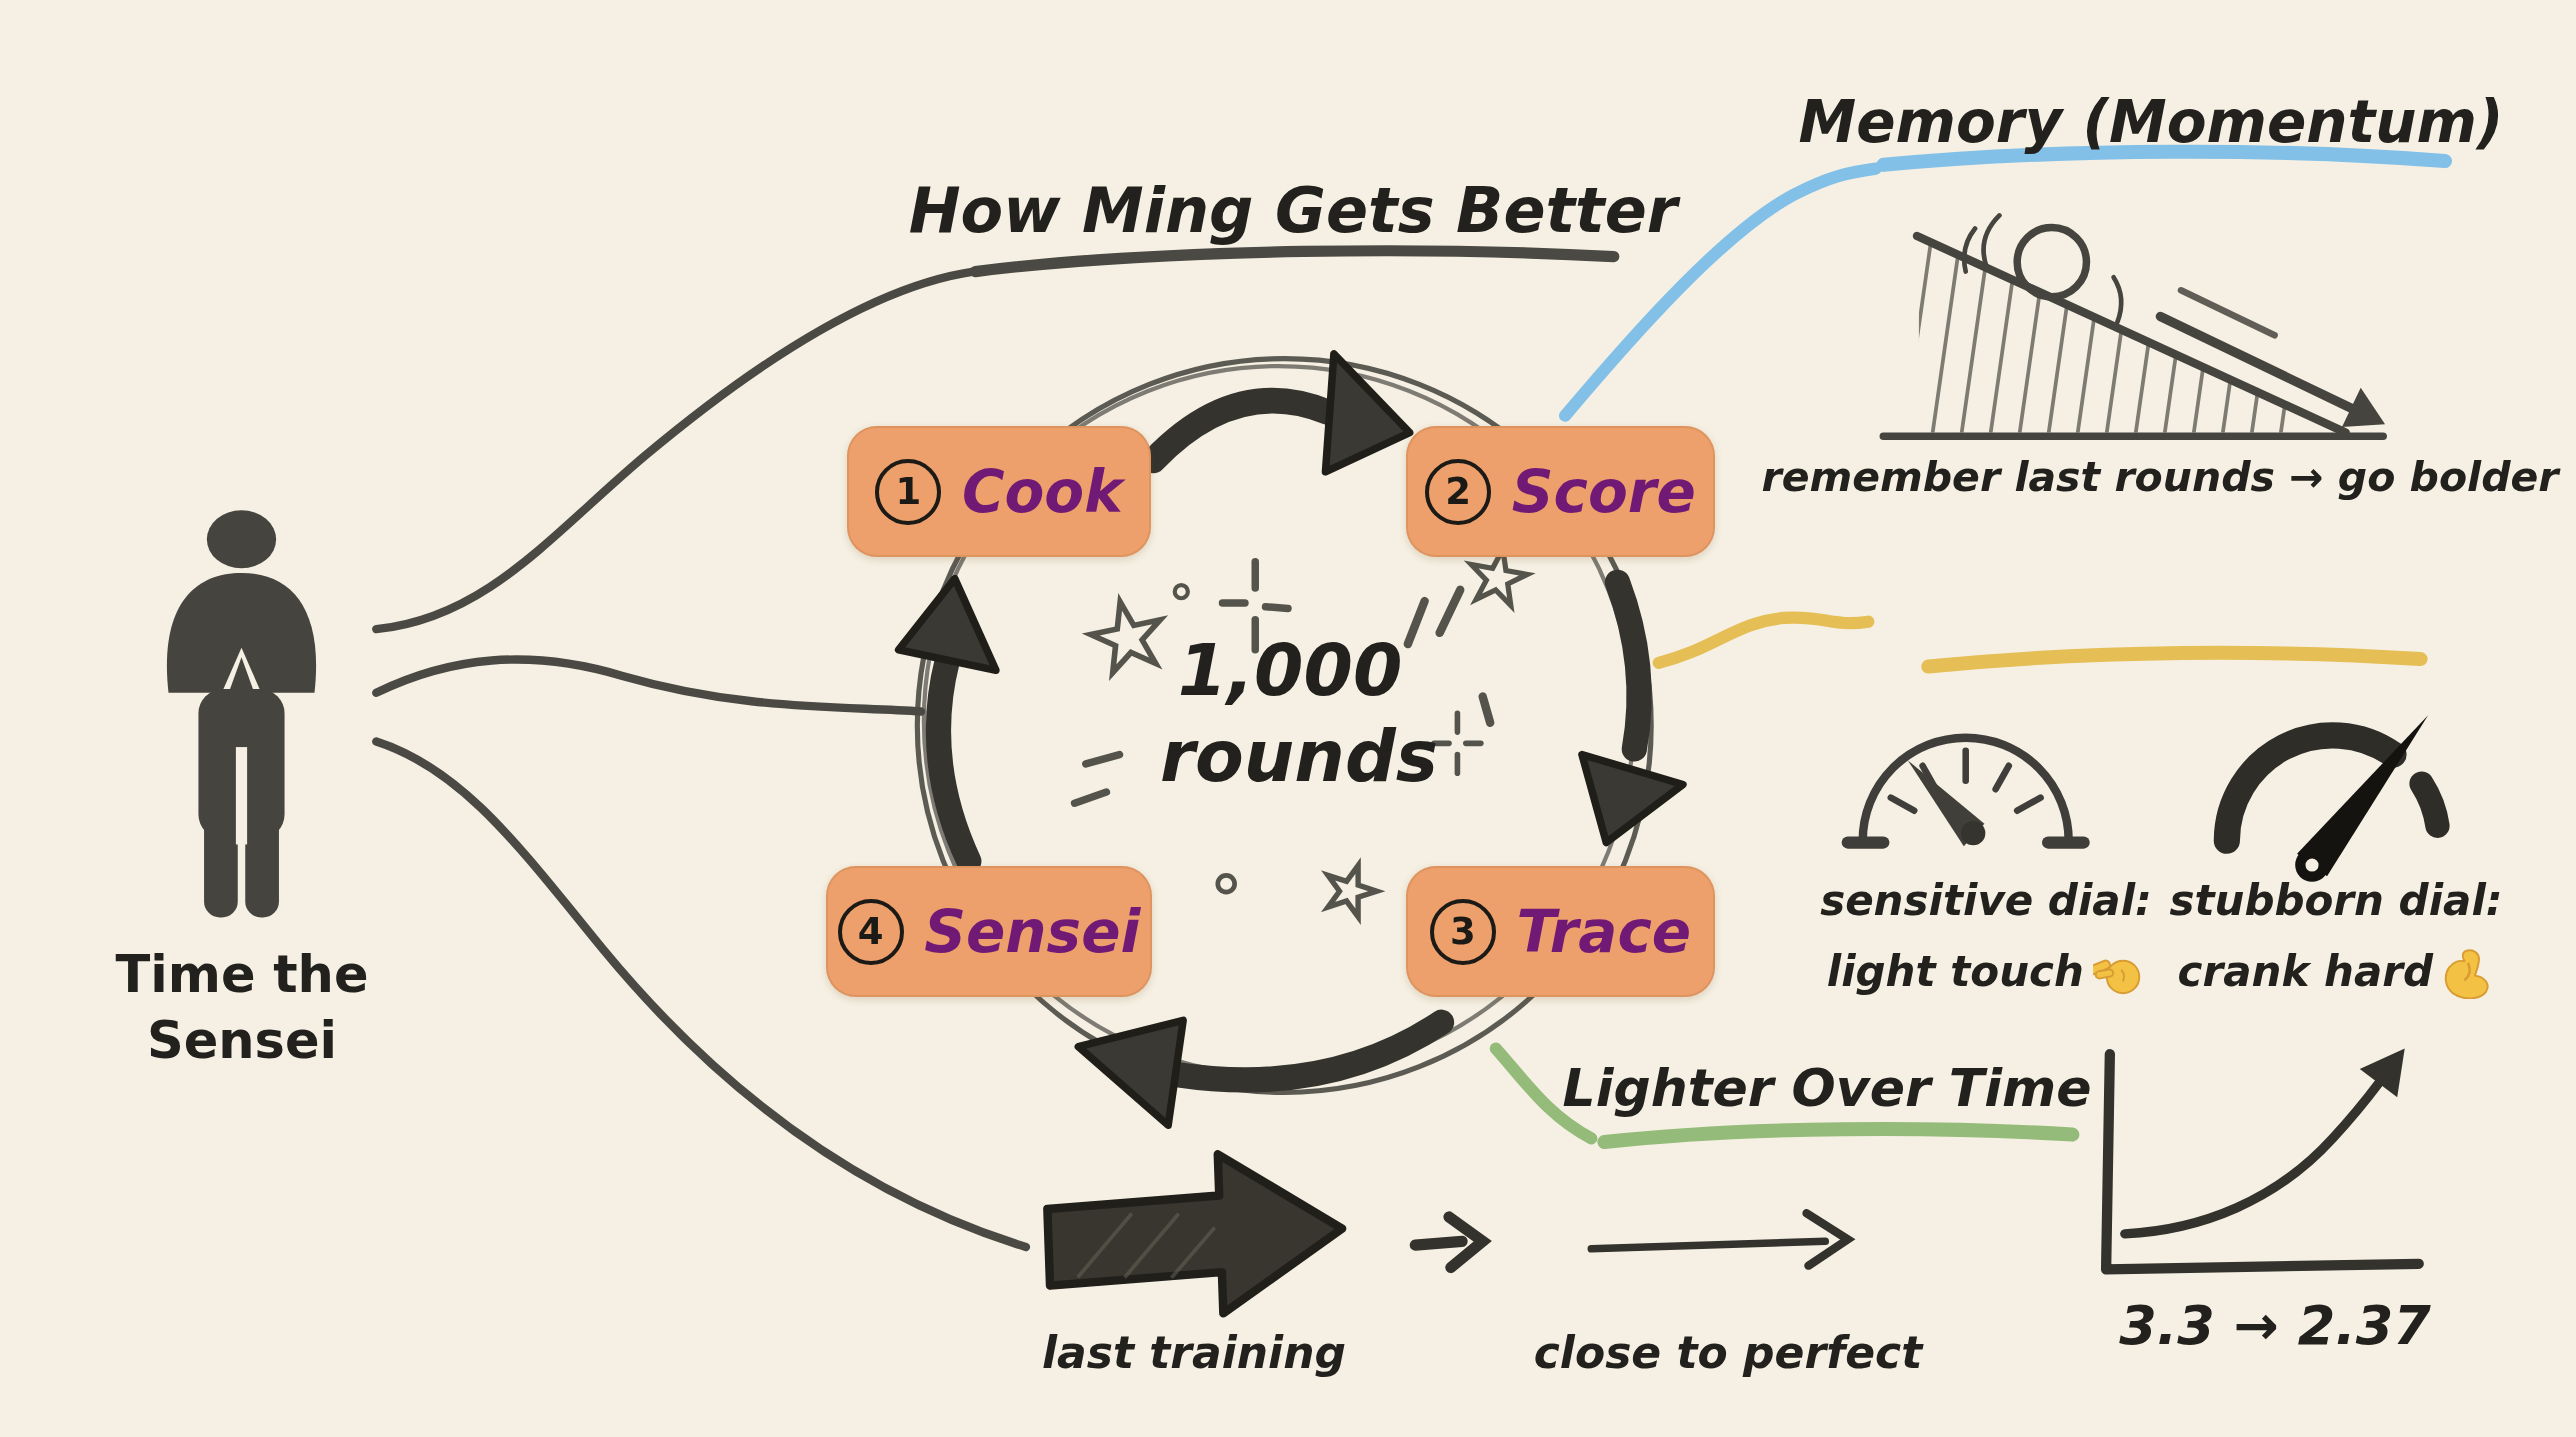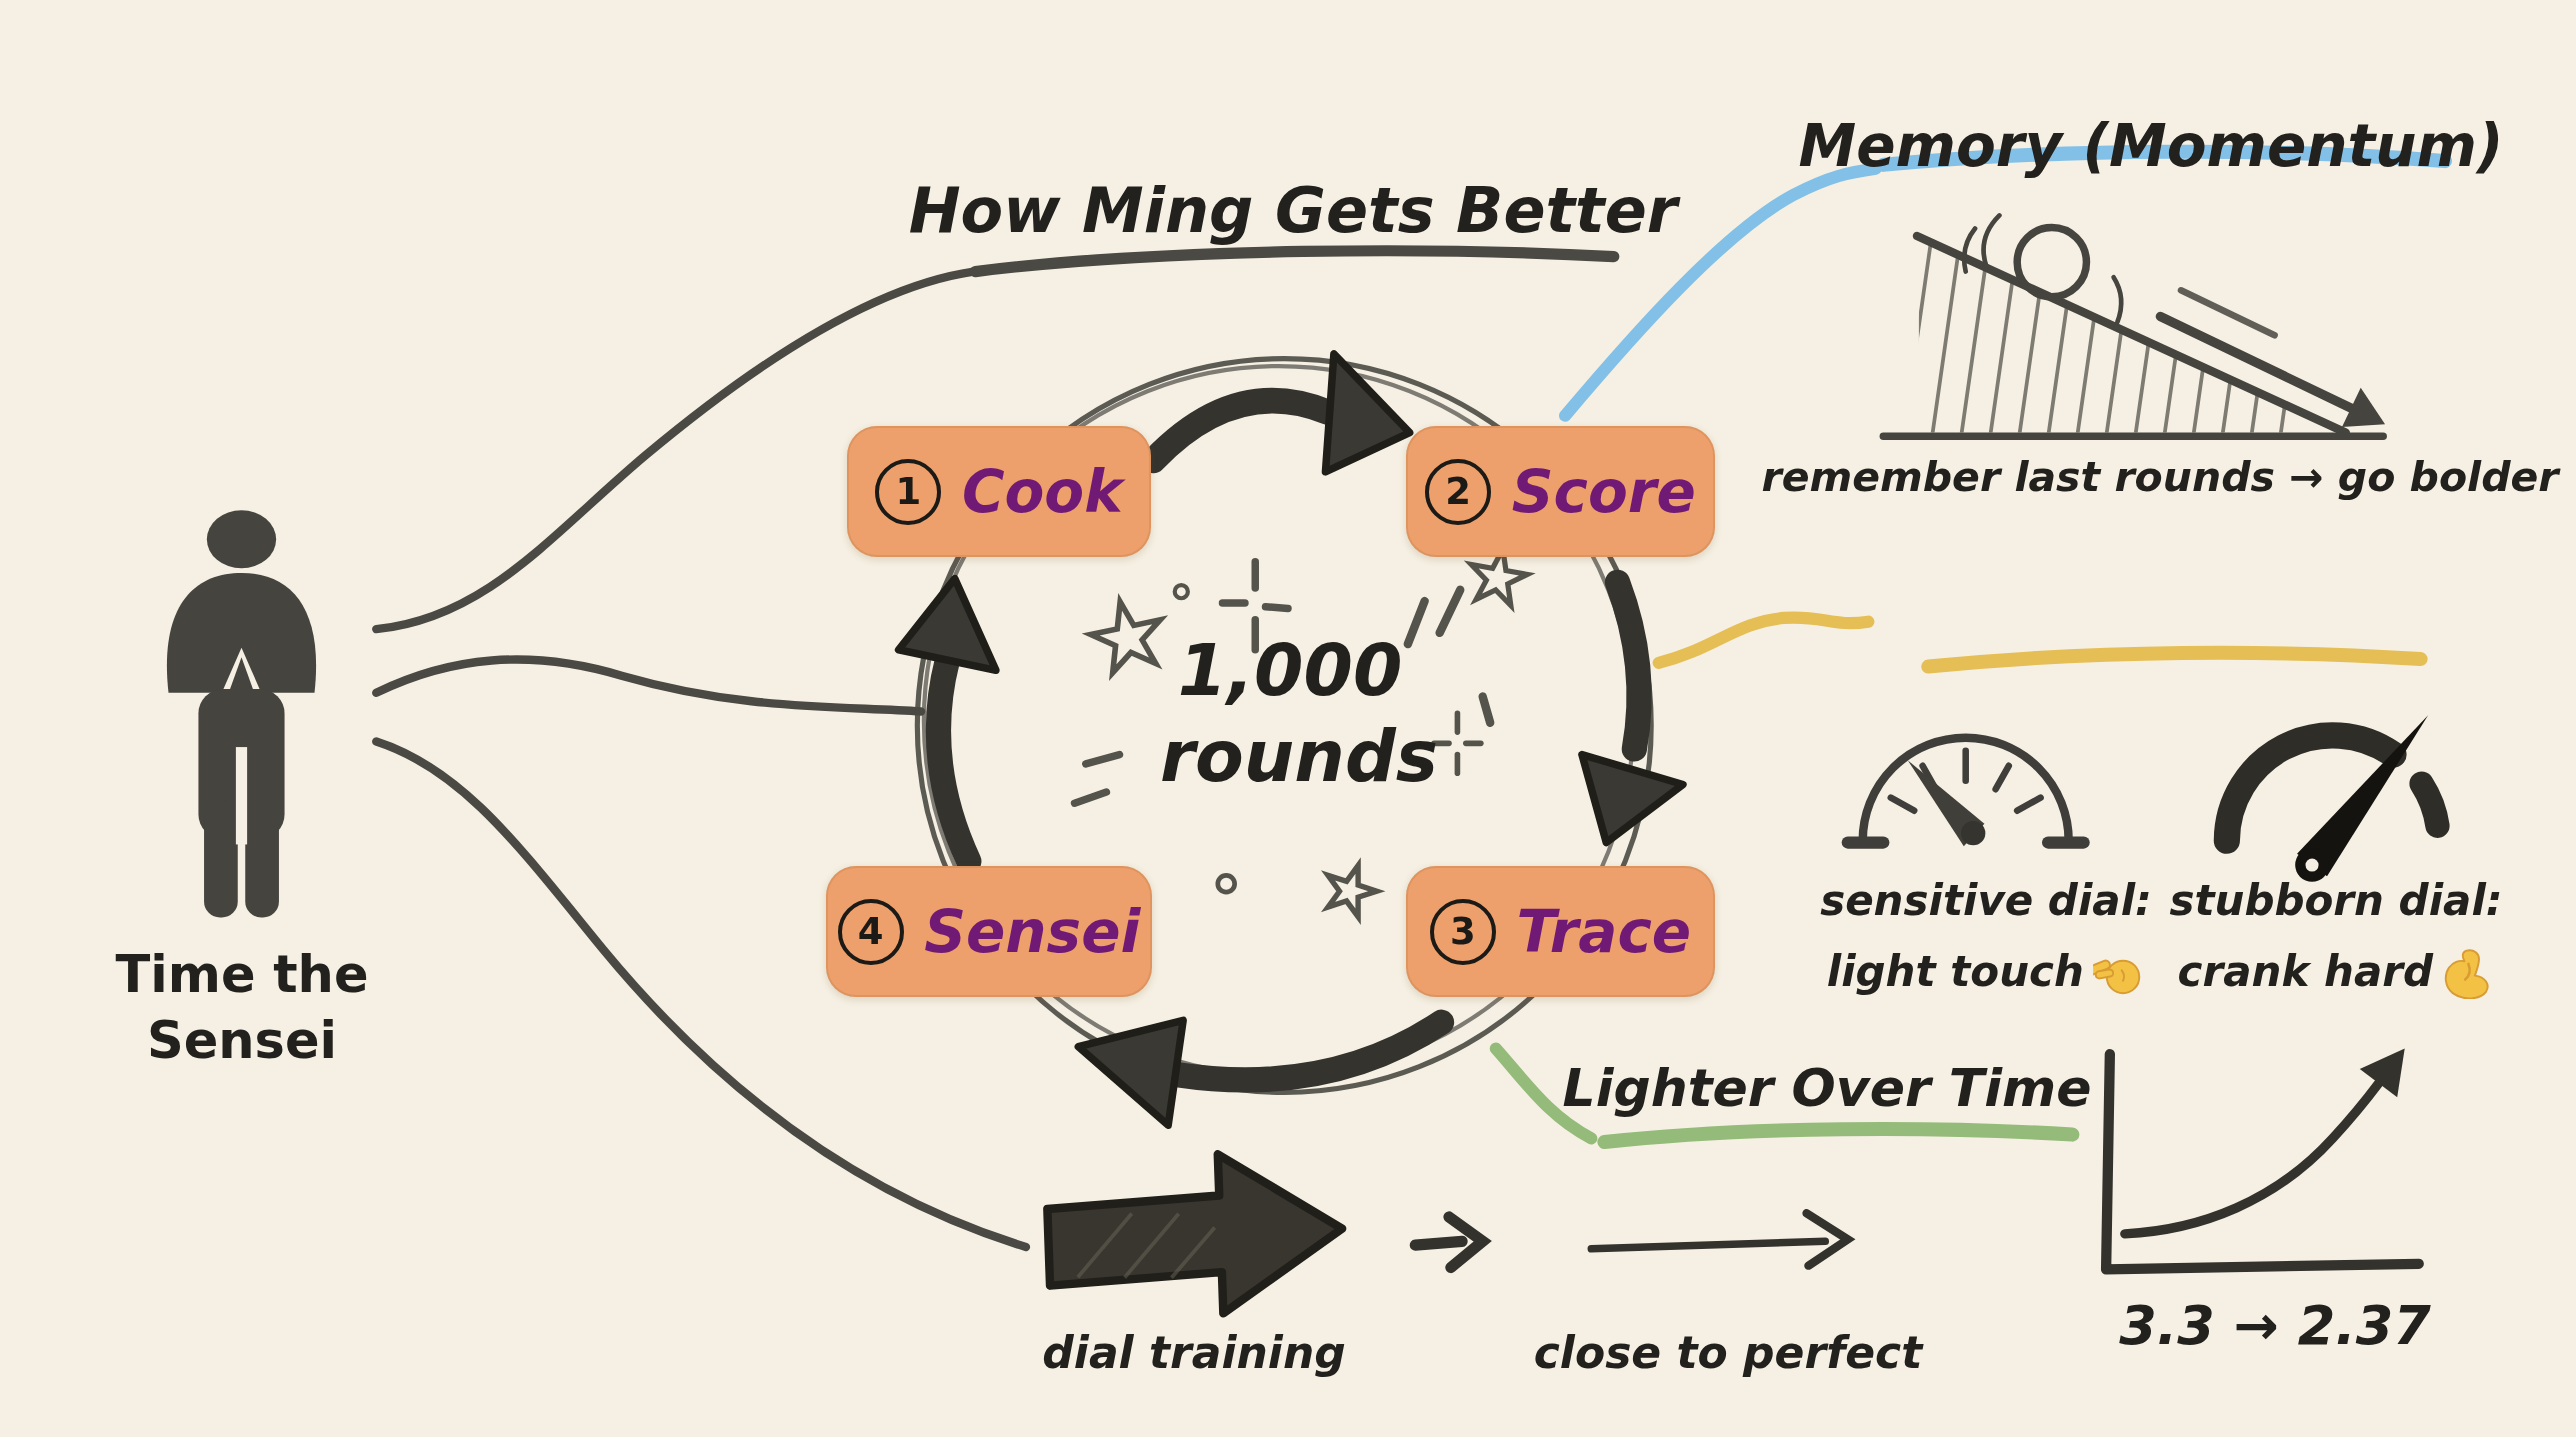--- a/index.html
+++ b/index.html
@@ -225,21 +225,21 @@
     <span class="step-label">Trace</span>
   </div>
   <div class="abs step-box" style="left:826px;top:866px;width:326px;height:131px;">
     <span class="circ-num">4</span>
     <span class="step-label">Sensei</span>
   </div>
 
   <div class="abs ctr hand center-count" style="left:1290px;top:629px;">1,000</div>
   <div class="abs ctr hand center-count" style="left:1299px;top:715px;">rounds</div>
 
-  <div class="abs ctr hand sec-title" style="left:2151px;top:88px;font-size:58px;margin-top:24px;">Memory (Momentum)</div>
+  <div class="abs ctr hand sec-title" style="left:2151px;top:88px;font-size:58px;">Memory (Momentum)</div>
   <div class="abs ctr hand caption" style="left:2160px;top:453px;text-align:center;">remember last rounds → go bolder</div>
 
 
   <div class="abs ctr hand two-line" style="left:1986px;top:865px;font-size:42px;">
     <span>sensitive dial:</span><br>
     <span>light touch</span><span class="emoji-ic"><svg width="52" height="52" viewBox="-40 -40 80 80">
       <circle cx="6" cy="6" r="25" fill="#F3C244" stroke="#D89C32" stroke-width="3"></circle>
       <rect x="-44" y="-26" width="36" height="13" rx="6.5" fill="#F3C244" stroke="#D89C32" stroke-width="3" transform="rotate(-22)"></rect>
       <rect x="-36" y="-8" width="27" height="11" rx="5.5" fill="#F3C244" stroke="#D89C32" stroke-width="3" transform="rotate(-10)"></rect>
       <path d="M 4 -4 Q 10 4 6 12" stroke="#D89C32" stroke-width="3" fill="none" stroke-linecap="round"></path>
@@ -250,17 +250,17 @@
     <span>stubborn dial:</span><br>
     <span>crank hard</span><span class="emoji-ic"><svg width="52" height="52" viewBox="-40 -40 80 80">
       <path d="M -4 -34 C 8 -38 18 -30 16 -18 C 15 -10 12 -2 10 4 C 26 6 34 18 27 29 C 18 41 -8 43 -24 31 C -36 22 -38 4 -30 -8 C -24 -17 -14 -20 -6 -18 C -10 -26 -10 -31 -4 -34 Z" fill="#F3C244" stroke="#D89C32" stroke-width="3" stroke-linejoin="round"></path>
       <path d="M 0 -14 C 4 -4 2 4 -5 10" stroke="#D89C32" stroke-width="4" fill="none" stroke-linecap="round"></path>
     </svg></span>
   </div>
 
   <div class="abs ctr hand sec-title" style="left:1827px;top:1058px;font-size:52px;">Lighter Over Time</div>
   <div class="abs ctr hand metric" style="left:2275px;top:1294px;">3.3 → 2.37</div>
 
-  <div class="abs ctr hand" style="left:1194px;top:1327px;font-size:44px;white-space:nowrap;">dial training</div>
+  <div class="abs ctr hand" style="left:1194px;top:1327px;font-size:44px;white-space:nowrap;">last training</div>
   <div class="abs ctr hand" style="left:1728px;top:1327px;font-size:44px;white-space:nowrap;">close to perfect</div>
 
 </div>
 
 
 </body></html>

